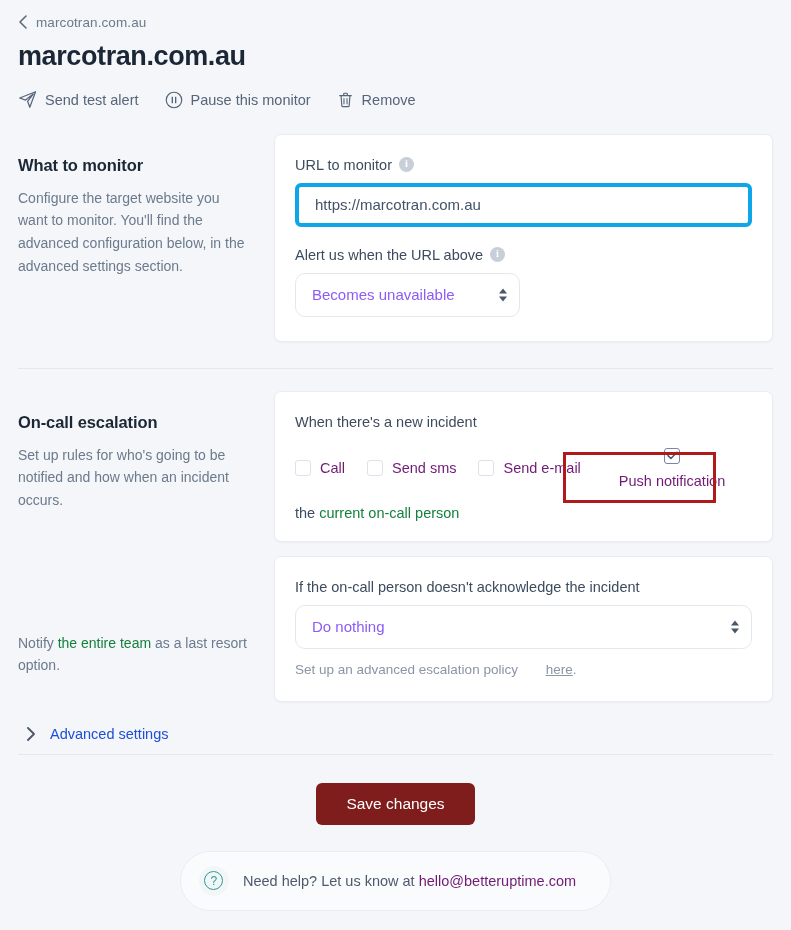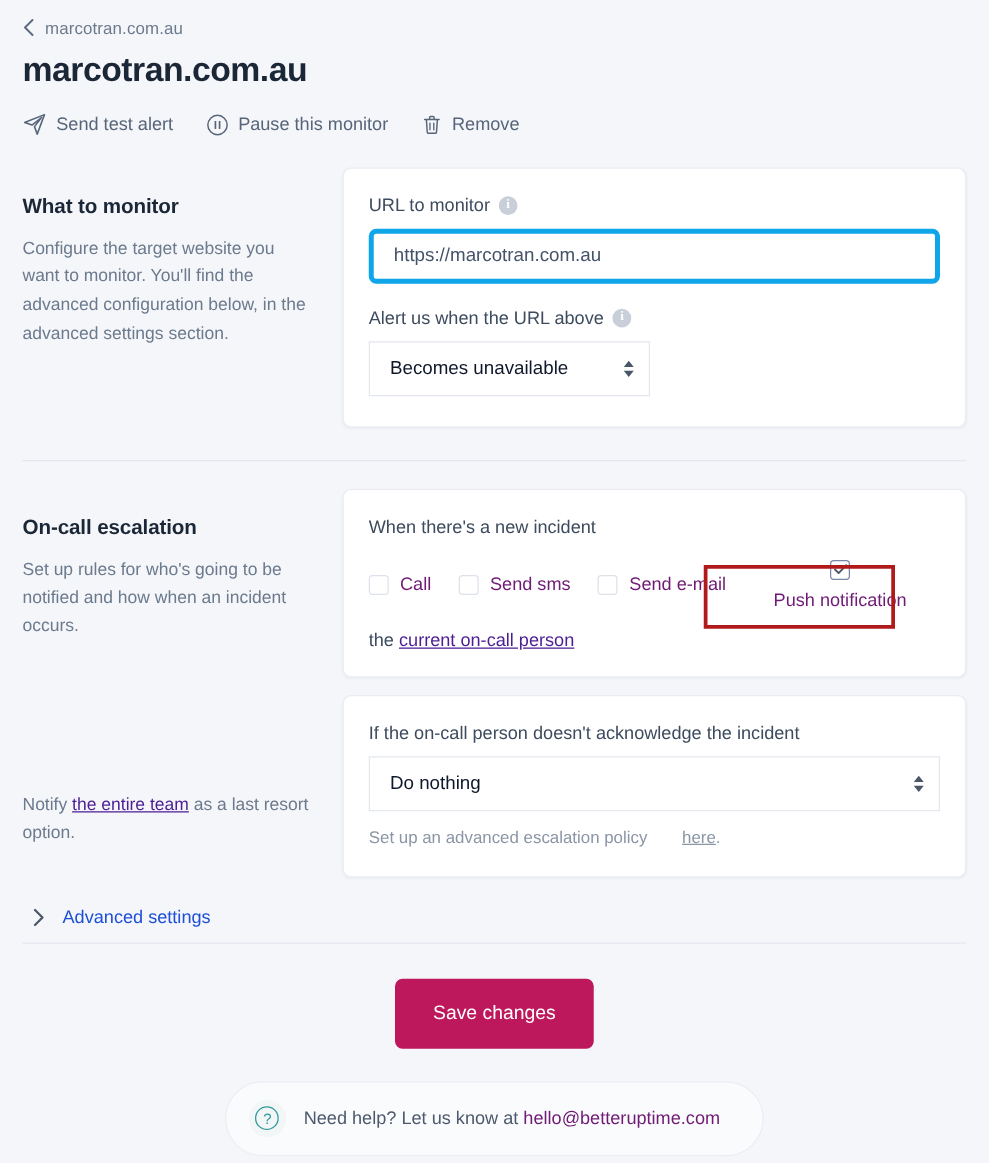--- a/index.html
+++ b/index.html
@@ -86,22 +86,21 @@
     margin-top: 12px;
   }
   .sec-note {
     font-size: 14px;
     line-height: 1.62;
     color: #6b7a8d;
     margin-top: 120px;
   }
 
   a.ulink {
-    color: #4c1d95;
-    text-decoration: underline;
+    color: #15803d;
     cursor: pointer;
   }
 
   
   .card {
     background: #fff;
     border: 1px solid #e9edf3;
     border-radius: 7px;
     box-shadow: 0 1px 2px rgba(30,45,70,.045);
     padding: 22px 20px 24px 20px;
@@ -150,27 +149,27 @@
   .select-wrap {
     position: relative;
     display: inline-block;
   }
   .select-wrap.w-sm { width: 225px; }
   .select-wrap.w-full { width: 100%; }
   .select-box {
     width: 100%;
     height: 44px;
     border: 1px solid #e4e8ee;
-    border-radius: 0;
+    border-radius: 10px;
     background: #fff;
     display: flex;
     align-items: center;
     padding: 0 34px 0 16px;
     font-size: 15px;
-    color: #0f172a;
+    color: #8b5cf6;
     cursor: pointer;
   }
   .spin {
     position: absolute;
     right: 13px; top: 50%;
     transform: translateY(-50%);
     display: flex;
     flex-direction: column;
     gap: 3px;
     pointer-events: none;
@@ -267,28 +266,28 @@
   }
   .advanced .chev-r { color: #4a5768; display: flex; }
 
   
   .save-wrap {
     display: flex;
     justify-content: center;
     margin-top: 28px;
   }
   .save-btn {
-    background: #be185d;
+    background: #7f1d1d;
     color: #fff;
     border: none;
     border-radius: 6px;
     font-size: 15.5px;
     font-family: "Liberation Sans", sans-serif;
     padding: 0 30px;
-    height: 56px;
+    height: 42px;
     cursor: pointer;
   }
 
   
   .help-wrap {
     display: flex;
     justify-content: center;
     margin-top: 26px;
   }
   .help-pill {

